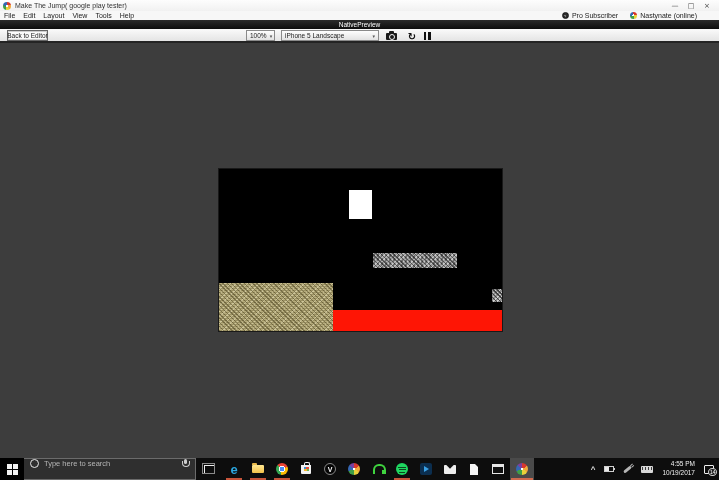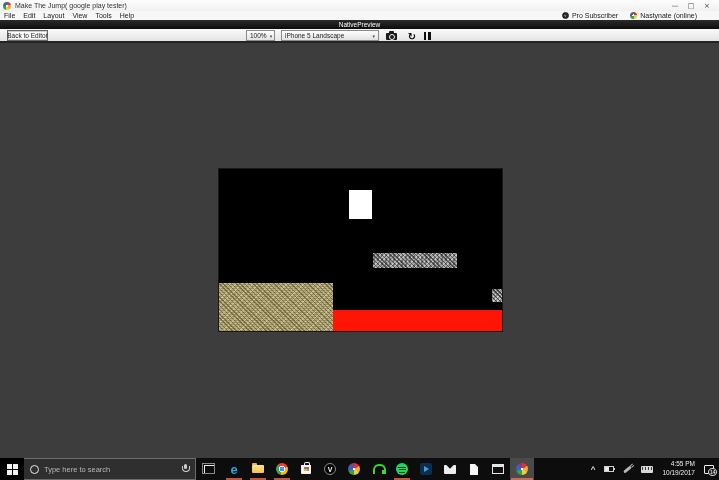--- a/index.html
+++ b/index.html
@@ -127,21 +127,21 @@
   }
   
   #taskbar {
     position:absolute; left:0; top:458px; width:719px; height:22px;
     background:#0d0d0d; display:flex; align-items:stretch;
   }
   #start-btn { width:24px; display:flex; align-items:center; justify-content:center; background:#000; }
   .win-logo { width:11px; height:11px; display:grid; grid-template-columns:5px 5px; grid-template-rows:5px 5px; gap:1px; }
   .win-logo i { background:#f2f2f2; }
   #search-box {
-    width:172px; display:flex; align-items:center; gap:5px; padding:0 6px;
+    width:172px; display:flex; align-items:flex-start; gap:5px; padding:0 6px;
     background:#2f2f2f; border:1px solid #6b6b6b; border-left:none;
   }
   .cortana-ring { width:9px; height:9px; border:1.5px solid #e8e8e8; border-radius:50%; flex:none; }
   #search-input {
     flex:1; background:transparent; border:none; outline:none;
     font-size:7.5px; color:#c8c8c8; font-family:"Liberation Sans",sans-serif; min-width:0;
   }
   #search-input::placeholder { color:#b5b5b5; }
   .mic { position:relative; width:8px; height:10px; flex:none; }
   .mic::before { content:""; position:absolute; left:3px; top:0; width:2.5px; height:5px; background:#cfcfcf; border-radius:2px; }

